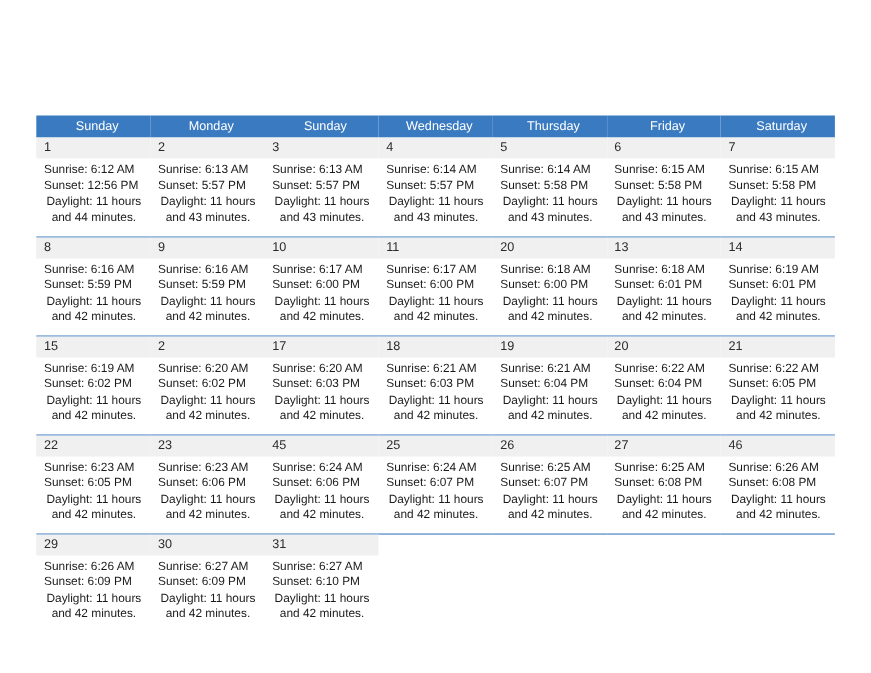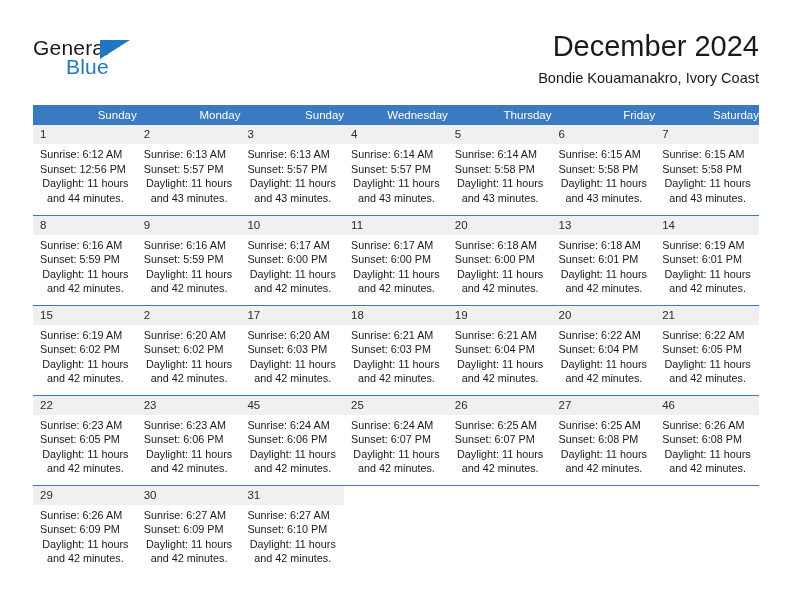--- a/index.html
+++ b/index.html
@@ -92,21 +92,21 @@
     top: 105px;
     width: 726px;
     border-collapse: collapse;
     table-layout: fixed;
   }
   .weekday-row th {
     background: #3a7ac0;
     color: #ffffff;
     font-size: 11.5px;
     font-weight: normal;
-    text-align: right;
+    text-align: center;
     padding: 4px 0 4px 7px;
     height: 12px;
     border: none;
   }
 
   .week-row td {
     vertical-align: top;
     padding: 0;
     border: none;
     border-top: 1.5px solid #3a7ac0;
@@ -144,34 +144,20 @@
   .info .daylight {
     white-space: normal;
     text-align: center;
   }
 </style>
 </head>
 <body>
 
 <div class="page">
 
-  <div class="header">
-
-    <div class="brand">
-      <span class="brand-general">General</span>
-      <span class="brand-triangle"></span>
-      <span class="brand-blue">Blue</span>
-    </div>
-
-    <div class="titles">
-      <div class="cal-title">December 2024</div>
-      <div class="cal-subtitle">Bondie Kouamanakro, Ivory Coast</div>
-    </div>
-
-  </div>
 
   <table class="calendar">
     <thead>
       <tr class="weekday-row">
         <th>Sunday</th>
         <th>Monday</th>
         <th>Sunday</th>
         <th>Wednesday</th>
         <th>Thursday</th>
         <th>Friday</th>

